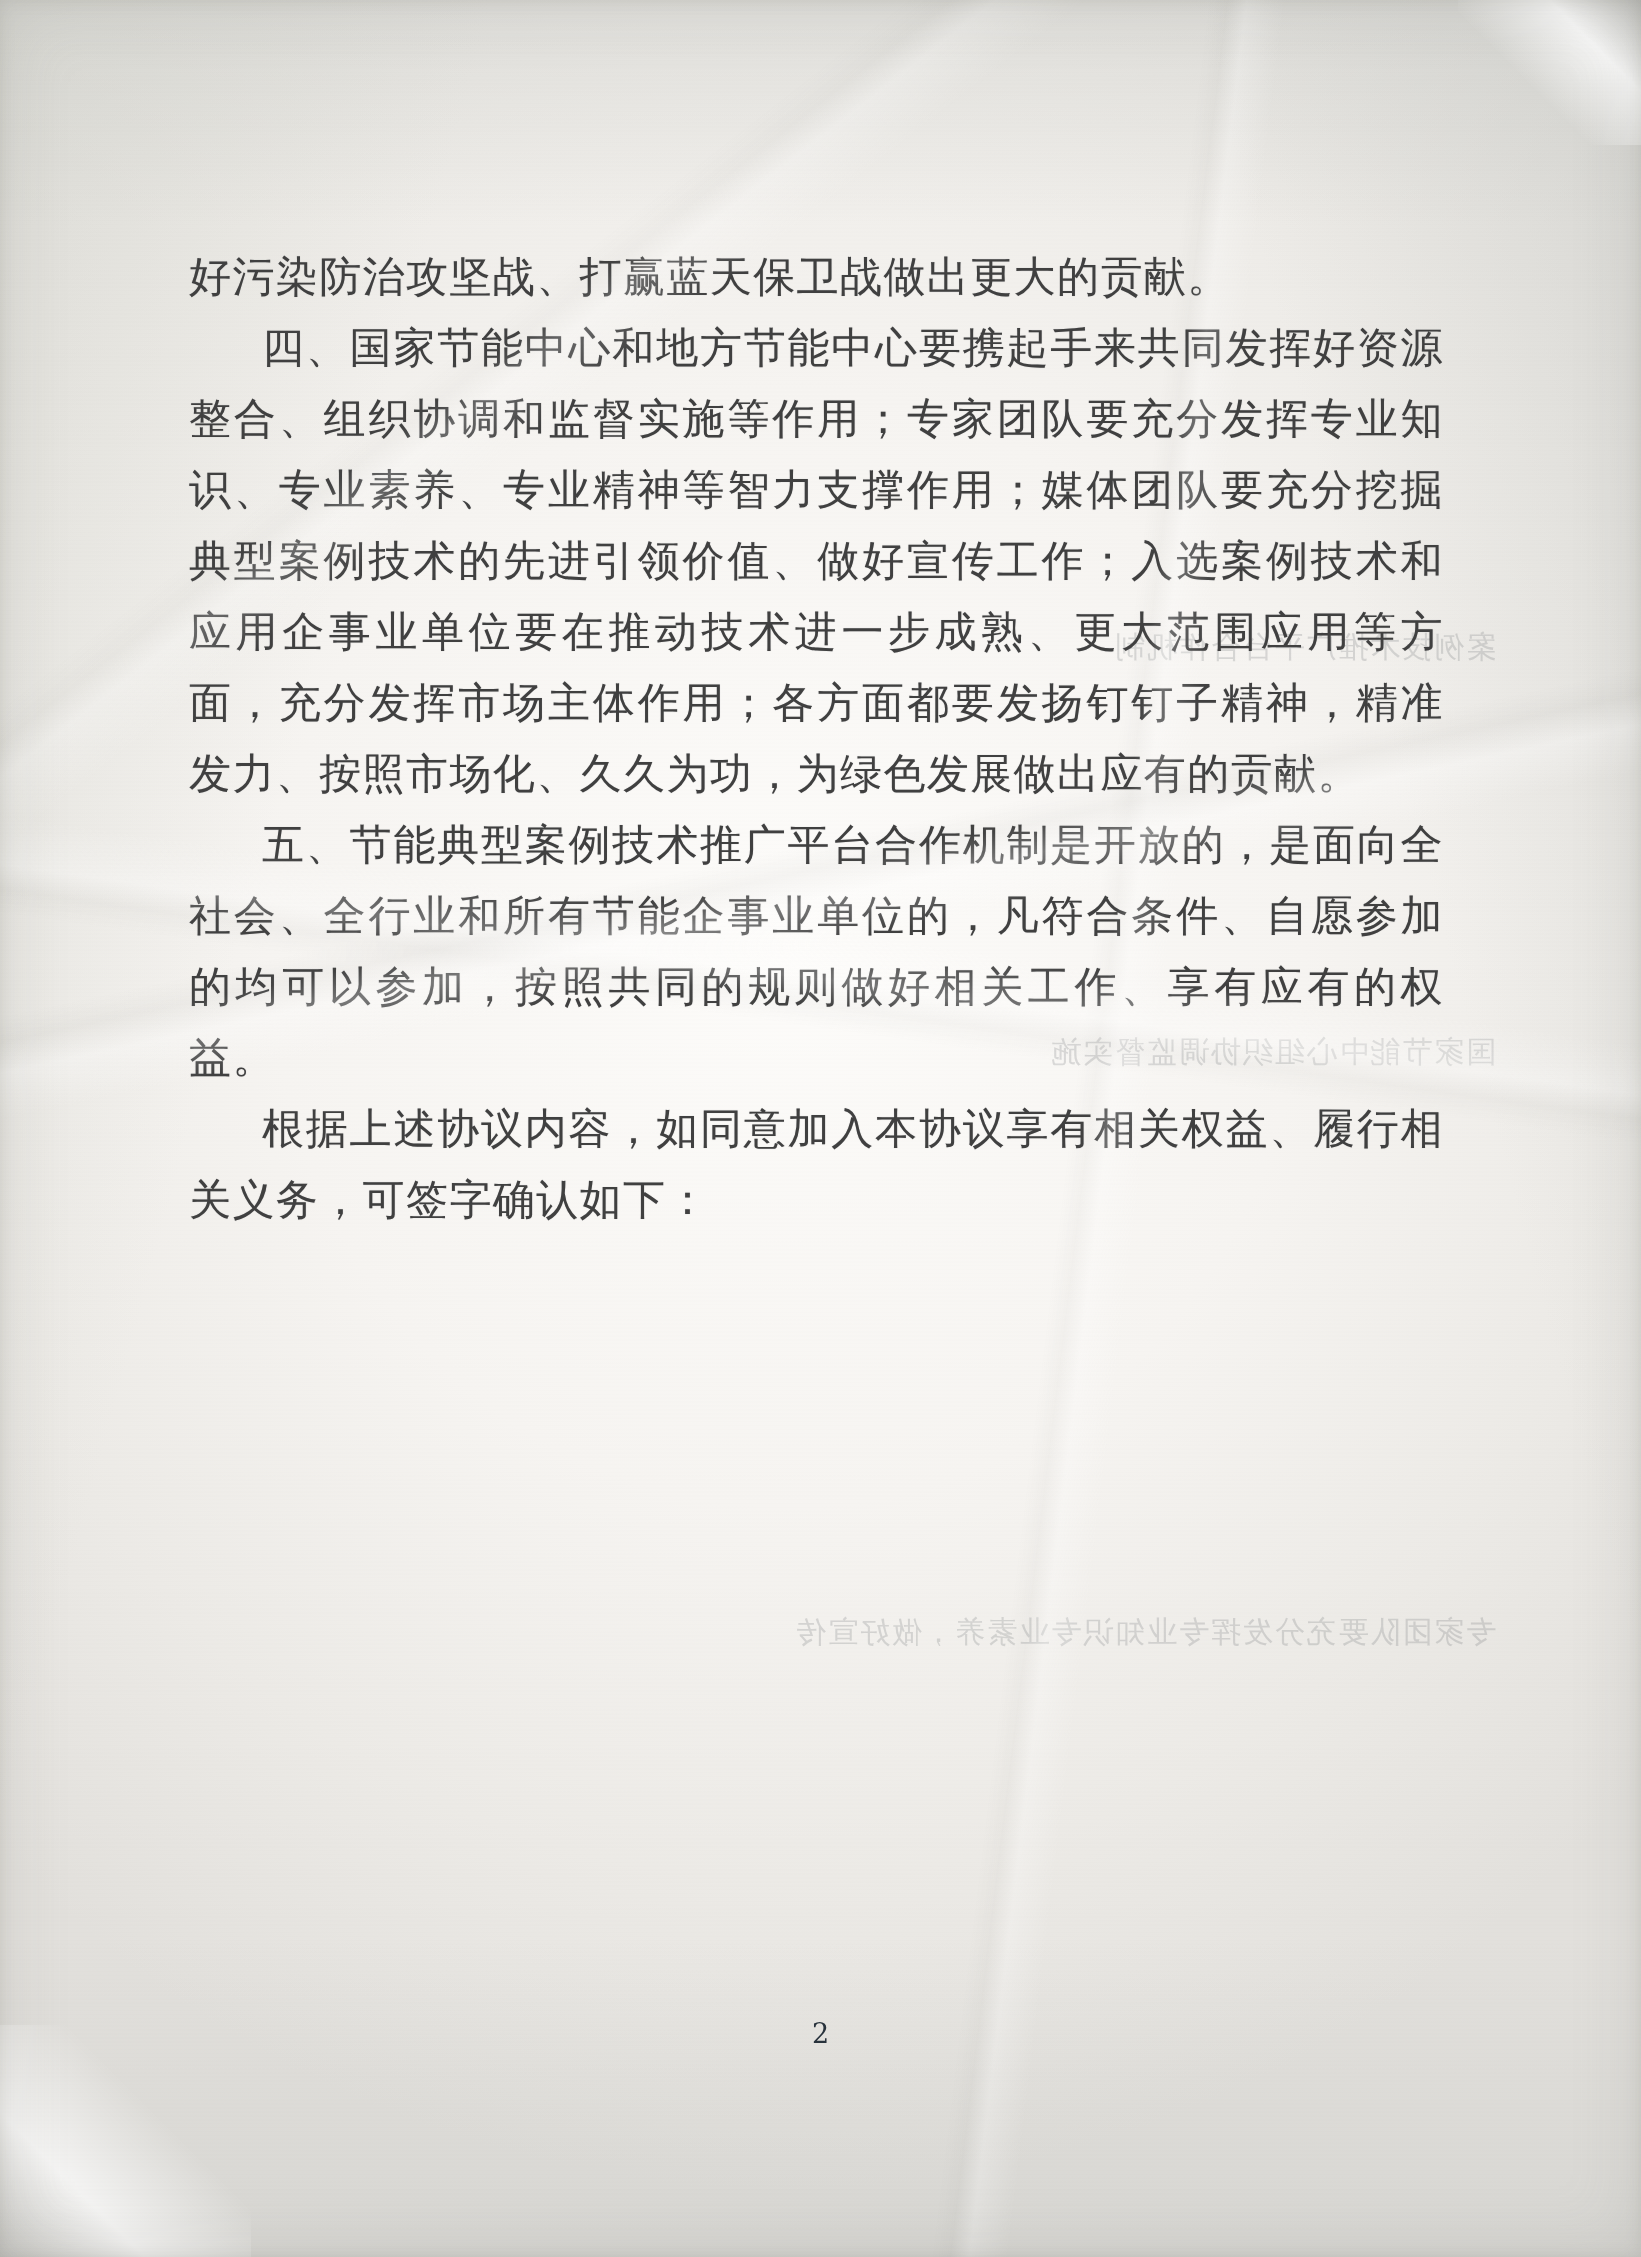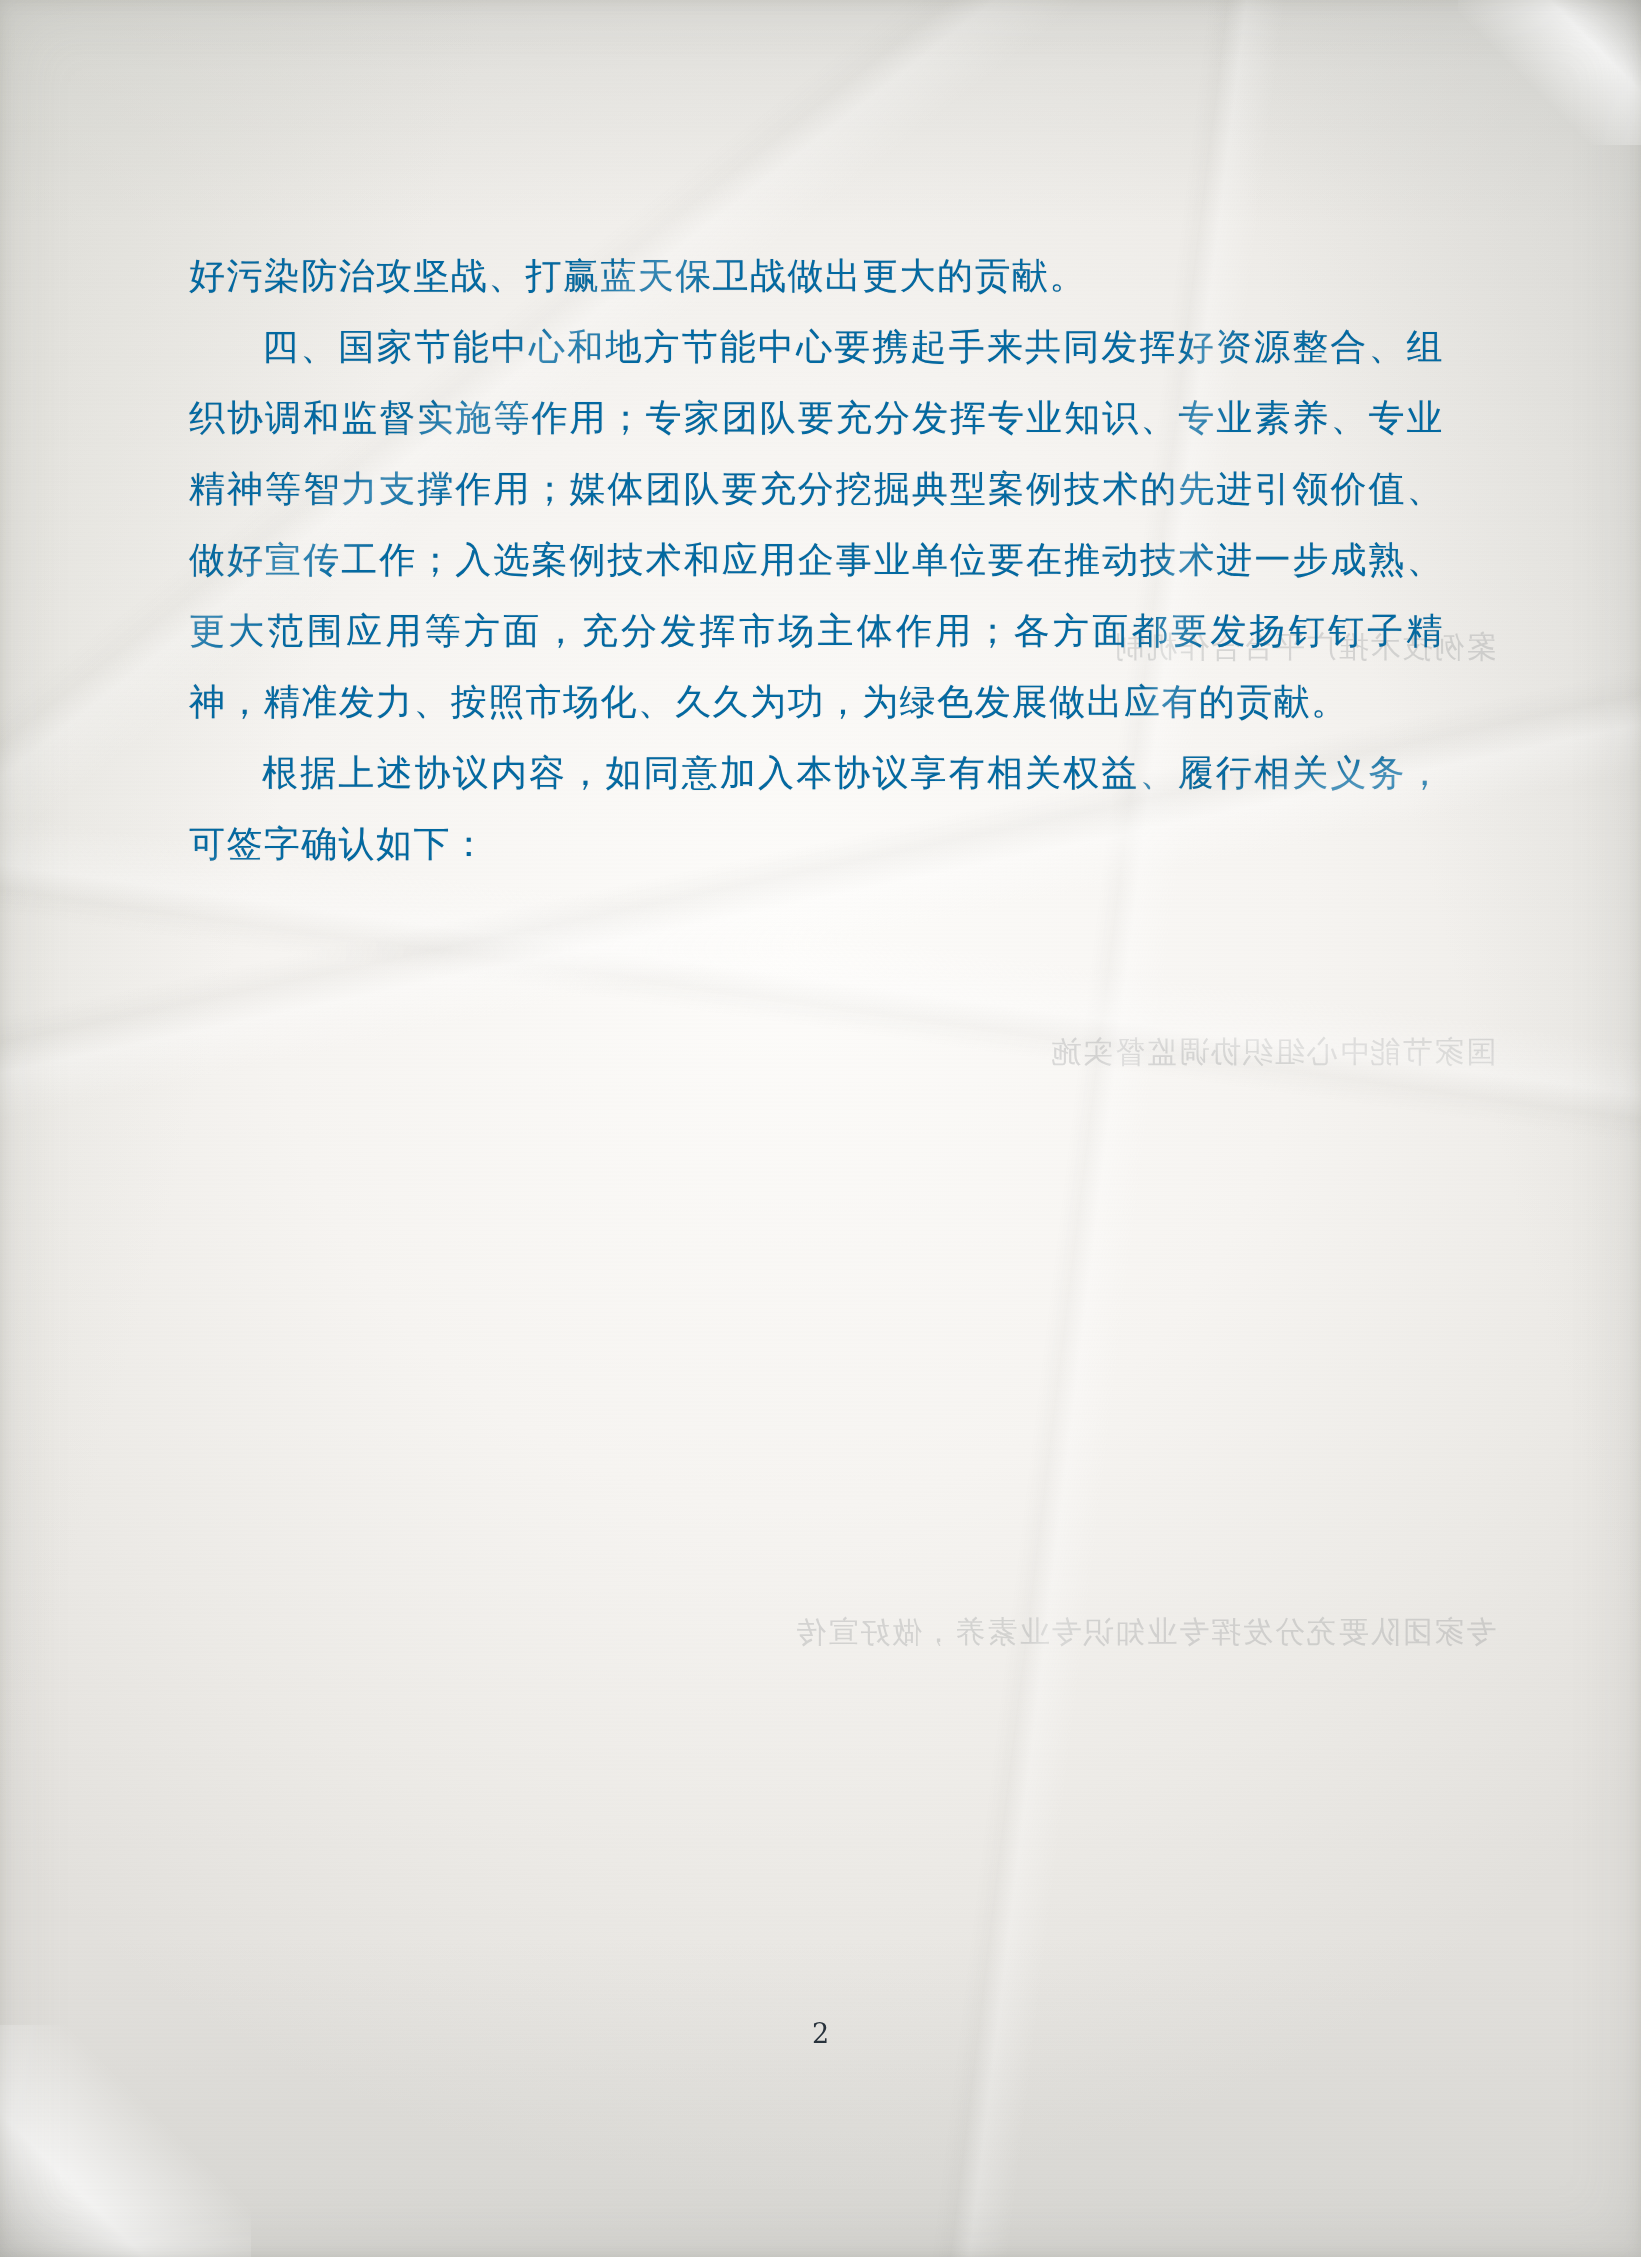--- a/index.html
+++ b/index.html
@@ -87,29 +87,29 @@
   #bleed-b { top: 1023px; }
   #bleed-c { top: 1603px; }
 
   .content {
     position: absolute;
     left: 189px;
     top: 241px;
     width: 1255px;
   }
   .para {
-    font-size: 36px;
+    font-size: 42px;
     line-height: 71px;
     letter-spacing: 1.4px;
-    color: #0369a1;
+    color: #404040;
     text-align: justify;
     text-justify: inter-ideograph;
     margin: 0 0 0 0;
     text-indent: 0;
-    font-family: Liberation Serif, serif;
+    font-family: Liberation Sans, sans-serif;
     text-shadow: 0 0 1px rgba(30,40,50,0.25);
   }
   .para.indent { text-indent: 73px; }
 
   .page-number {
     position: absolute;
     left: 0; right: 0;
     top: 2018px;
     text-align: center;
     font-size: 27px;
@@ -138,20 +138,21 @@
   <div class="paper-bg"></div>
   <div class="paper-tint"></div>
 
   <div class="bleed" id="bleed-a">案例技术推广平台合作机制</div>
   <div class="bleed" id="bleed-b">国家节能中心组织协调监督实施</div>
   <div class="bleed" id="bleed-c">专家团队要充分发挥专业知识专业素养，做好宣传</div>
 
   <div class="content">
     <p class="para">好污染防治攻坚战、打赢蓝天保卫战做出更大的贡献。</p>
     <p class="para indent">四、国家节能中心和地方节能中心要携起手来共同发挥好资源整合、组织协调和监督实施等作用；专家团队要充分发挥专业知识、专业素养、专业精神等智力支撑作用；媒体团队要充分挖掘典型案例技术的先进引领价值、做好宣传工作；入选案例技术和应用企事业单位要在推动技术进一步成熟、更大范围应用等方面，充分发挥市场主体作用；各方面都要发扬钉钉子精神，精准发力、按照市场化、久久为功，为绿色发展做出应有的贡献。</p>
+    <p class="para indent">五、节能典型案例技术推广平台合作机制是开放的，是面向全社会、全行业和所有节能企事业单位的，凡符合条件、自愿参加的均可以参加，按照共同的规则做好相关工作、享有应有的权益。</p>
     <p class="para indent">根据上述协议内容，如同意加入本协议享有相关权益、履行相关义务，可签字确认如下：</p>
   </div>
 
   <div class="page-number">2</div>
 
   <div class="creases"></div>
   <div class="corner-fold-tr"></div>
   <div class="corner-fold-bl"></div>
   <div class="scan-noise"></div>
   <div class="edge-shadow"></div>

